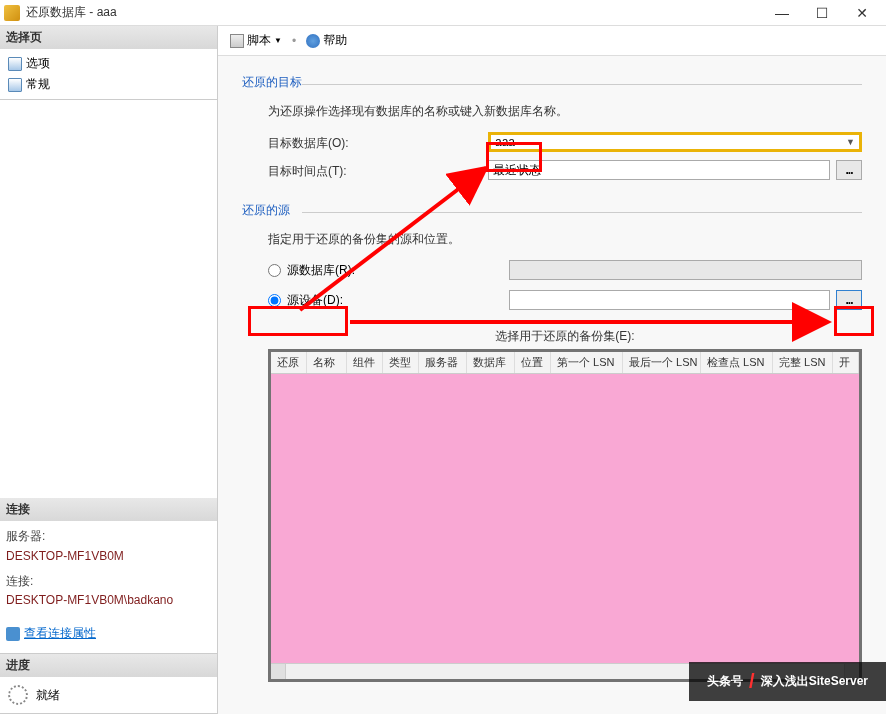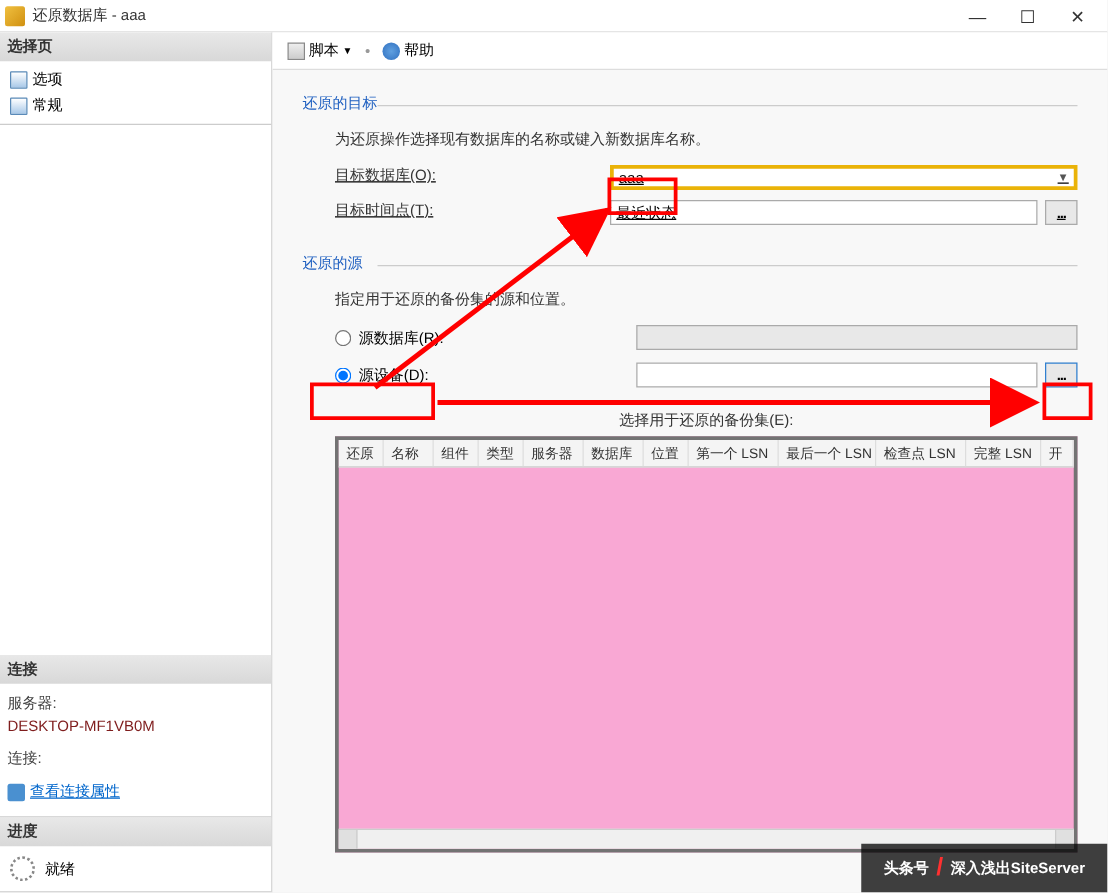--- a/index.html
+++ b/index.html
@@ -46,21 +46,21 @@
     .tool-drop { width: 8px; font-size: 8px; }
     .tool-sep { color: #999; }
     
     
     .form-area { padding: 18px 24px; flex: 1; overflow: hidden; display: flex; flex-direction: column; }
     .fieldset { margin-bottom: 14px; }
     .legend { color: #2060c0; font-weight: normal; padding-bottom: 2px; position: relative; }
     .legend::after { content: ""; display: block; position: absolute; left: 60px; right: 0; top: 50%; height: 1px; background: #ccc; }
     .field-body { padding: 10px 0 0 26px; }
     .field-desc { margin-bottom: 12px; color: #333; }
-    .field-row { display: flex; align-items: flex-start; margin-bottom: 8px; gap: 0; text-decoration: underline; }
+    .field-row { display: flex; align-items: flex-end; margin-bottom: 8px; gap: 0; }
     .field-label { width: 220px; color: #333; }
     .field-input-wrap { flex: 1; display: flex; gap: 6px; align-items: center; }
     .combo { flex: 1; border: 3px solid #eab308; height: 20px; padding: 1px 4px; background: #fff; display: flex; align-items: center; justify-content: space-between; }
     .combo-arrow { font-size: 9px; color: #555; }
     .textbox { flex: 1; border: 1px solid #aaa; height: 20px; padding: 1px 4px; background: #fff; }
     .textbox.disabled { background: #e8e8e8; }
     .btn-browse { width: 26px; height: 20px; border: 1px solid #aaa; background: #e8e8e8; display: flex; align-items: center; justify-content: center; font-weight: bold; letter-spacing: -1px; }
     
     .radio-row { display: flex; align-items: center; margin-bottom: 10px; gap: 6px; padding-left: 0; }
     .radio-row input { margin: 0; }
@@ -74,21 +74,21 @@
     .grid-scroll { height: 16px; background: #f0f0f0; border-top: 1px solid #ccc; position: relative; }
     .grid-scroll::before { content: ""; position: absolute; left: 0; width: 14px; height: 100%; background: #e0e0e0; border-right: 1px solid #ccc; }
     .grid-scroll::after { content: ""; position: absolute; right: 0; width: 14px; height: 100%; background: #e0e0e0; border-left: 1px solid #ccc; }
     
     
     .anno { position: absolute; pointer-events: none; z-index: 100; }
     .redbox { border: 3px solid #ff0000; }
     .arrow-svg { position: absolute; top: 0; left: 0; pointer-events: none; z-index: 99; }
     
     
-    .watermark { position: absolute; right: 0; bottom: 0; background: rgba(0,0,0,0.75); color: #fff; padding: 8px 18px; font-size: 18px; font-weight: bold; display: flex; align-items: center; gap: 6px; }
+    .watermark { position: absolute; right: 0; bottom: 13px; background: rgba(0,0,0,0.75); color: #fff; padding: 8px 18px; font-size: 18px; font-weight: bold; display: flex; align-items: center; gap: 6px; }
     .wm-bar { color: #ff3030; font-weight: bold; font-size: 20px; }
   </style>
 </head>
 <body>
 
 <div class="titlebar">
   <span class="titlebar-icon"></span>
   <span class="titlebar-text">还原数据库 - aaa</span>
   <div class="win-btns">
     <div class="win-btn">—</div>
@@ -115,20 +115,21 @@
     </div>
 
     <div class="side-spacer"></div>
 
     <div class="side-section">
       <div class="side-header">连接</div>
       <div class="conn-content">
         <div class="conn-label">服务器:</div>
         <div class="conn-val">DESKTOP-MF1VB0M</div>
         <div class="conn-label">连接:</div>
+        <div class="conn-val">DESKTOP-MF1VB0M\badkano</div>
         <a class="conn-link" href="#">
           <span class="conn-link-icon"></span>
           <span>查看连接属性</span>
         </a>
       </div>
     </div>
 
     <div class="side-section">
       <div class="side-header">进度</div>
       <div class="progress-content">

